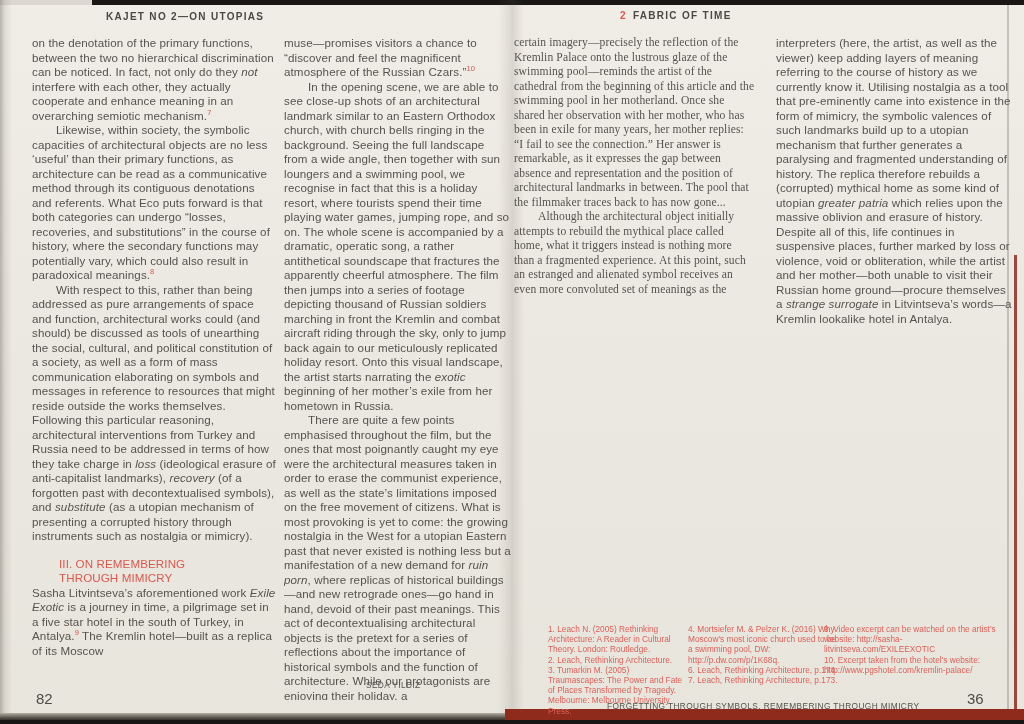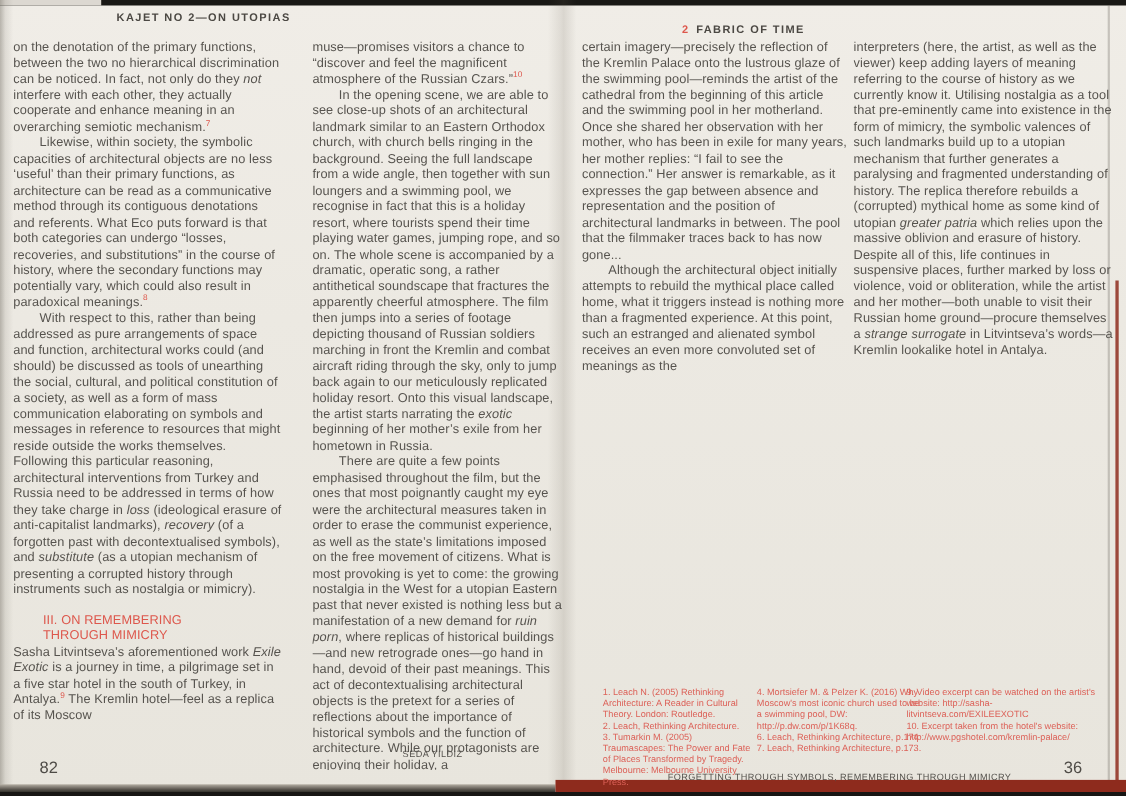--- a/index.html
+++ b/index.html
@@ -18,27 +18,27 @@
   .strip-red { position:absolute; left:505px; right:0; bottom:3px; height:12px; }
   .edge-left { position:absolute; left:0; top:0; bottom:0; width:12px;
     background:linear-gradient(90deg, rgba(90,85,75,0.38), rgba(90,85,75,0.12) 40%, rgba(0,0,0,0)); }
   .edge-right-line { position:absolute; left:1007px; top:5px; bottom:5px; width:2px; background:rgba(120,115,105,0.35); }
   .edge-right-red { position:absolute; left:1014px; top:255px; height:455px; width:3px; opacity:0.85; }
   .spine { position:absolute; left:498px; top:0; bottom:0; width:26px;
     background:linear-gradient(90deg, rgba(0,0,0,0), rgba(100,92,80,0.12) 45%, rgba(100,92,80,0.16) 55%, rgba(0,0,0,0)); }
   
   .rh { position:absolute; top:11px; font-size:10px; font-weight:bold; letter-spacing:1.3px; color:#4b4843; white-space:nowrap; }
   .rh-left { left:106px; }
-  .rh-right { left:620px; top:22px; }
+  .rh-right { left:620px; top:10px; }
   .rh-num { color:var(--accent); margin-right:6px; }
   
   .col { position:absolute; font-size:11.6px; line-height:14.5px; color:#56534e; letter-spacing:0.1px; overflow:hidden; }
-  .col1 { left:12px;  top:36px; width:244px; height:650px; }
+  .col1 { left:32px;  top:36px; width:244px; height:650px; }
   .col2 { left:284px; top:36px; width:227px; height:664px; }
-  .col3 { left:529px; top:36px; width:241px; height:560px; }
+  .col3 { left:514px; top:36px; width:241px; height:560px;font-family:Liberation Serif, serif; }
   .col4 { left:776px; top:36px; width:239px; height:660px; }
   .para { margin:0; }
   .para.indent { text-indent:24px; }
   .para.heading { color:var(--accent); margin:13px 0 0 27px; width:152px; text-indent:0; }
   .col sup { color:var(--accent); font-size:7.5px; line-height:0; }
   
   .fncol { position:absolute; top:624px; font-size:8.3px; line-height:10.2px; color:var(--fnred); }
   .fn-a { left:548px; width:138px; }
   .fn-b { left:688px; width:153px; }
   .fn-c { left:824px; width:180px; }
@@ -70,21 +70,21 @@
   <div class="rh rh-left">KAJET NO 2—ON UTOPIAS</div>
   <div class="rh rh-right">
     <span class="rh-num">2</span><span>FABRIC OF TIME</span>
   </div>
 
   <div class="col col1">
       <p class="para"><span>on the denotation of the primary functions, between the two no hierarchical discrimination can be noticed. In fact, not only do they </span><i>not</i><span> interfere with each other, they actually cooperate and enhance meaning in an overarching semiotic mechanism.</span><sup>7</sup></p>
       <p class="para indent"><span>Likewise, within society, the symbolic capacities of architectural objects are no less ‘useful’ than their primary functions, as architecture can be read as a communicative method through its contiguous denotations and referents. What Eco puts forward is that both categories can undergo “losses, recoveries, and substitutions” in the course of history, where the secondary functions may potentially vary, which could also result in paradoxical meanings.</span><sup>8</sup></p>
       <p class="para indent"><span>With respect to this, rather than being addressed as pure arrangements of space and function, architectural works could (and should) be discussed as tools of unearthing the social, cultural, and political constitution of a society, as well as a form of mass communication elaborating on symbols and messages in reference to resources that might reside outside the works themselves. Following this particular reasoning, architectural interventions from Turkey and Russia need to be addressed in terms of how they take charge in </span><i>loss</i><span> (ideological erasure of anti-capitalist landmarks), </span><i>recovery</i><span> (of a forgotten past with decontextualised symbols), and </span><i>substitute</i><span> (as a utopian mechanism of presenting a corrupted history through instruments such as nostalgia or mimicry).</span></p>
       <p class="para heading"><span>III. ON REMEMBERING THROUGH MIMICRY</span></p>
-      <p class="para"><span>Sasha Litvintseva’s aforementioned work </span><i>Exile Exotic</i><span> is a journey in time, a pilgrimage set in a five star hotel in the south of Turkey, in Antalya.</span><sup>9</sup><span> The Kremlin hotel—feel as a replica of its Moscow</span></p>
+      <p class="para"><span>Sasha Litvintseva’s aforementioned work </span><i>Exile Exotic</i><span> is a journey in time, a pilgrimage set in a five star hotel in the south of Turkey, in Antalya.</span><sup>9</sup><span> The Kremlin hotel—built as a replica of its Moscow</span></p>
     </div>
   <div class="col col2">
       <p class="para"><span>muse—promises visitors a chance to “discover and feel the magnificent atmosphere of the Russian Czars.”</span><sup>10</sup></p>
       <p class="para indent"><span>In the opening scene, we are able to see close-up shots of an architectural landmark similar to an Eastern Orthodox church, with church bells ringing in the background. Seeing the full landscape from a wide angle, then together with sun loungers and a swimming pool, we recognise in fact that this is a holiday resort, where tourists spend their time playing water games, jumping rope, and so on. The whole scene is accompanied by a dramatic, operatic song, a rather antithetical soundscape that fractures the apparently cheerful atmosphere. The film then jumps into a series of footage depicting thousand of Russian soldiers marching in front the Kremlin and combat aircraft riding through the sky, only to jump back again to our meticulously replicated holiday resort. Onto this visual landscape, the artist starts narrating the </span><i>exotic</i><span> beginning of her mother’s exile from her hometown in Russia.</span></p>
       <p class="para indent"><span>There are quite a few points emphasised throughout the film, but the ones that most poignantly caught my eye were the architectural measures taken in order to erase the communist experience, as well as the state’s limitations imposed on the free movement of citizens. What is most provoking is yet to come: the growing nostalgia in the West for a utopian Eastern past that never existed is nothing less but a manifestation of a new demand for </span><i>ruin porn</i><span>, where replicas of historical buildings—and new retrograde ones—go hand in hand, devoid of their past meanings. This act of decontextualising architectural objects is the pretext for a series of reflections about the importance of historical symbols and the function of architecture. While our protagonists are enjoying their holiday, a</span></p>
     </div>
 
   <div class="col col3">
       <p class="para"><span>certain imagery—precisely the reflection of the Kremlin Palace onto the lustrous glaze of the swimming pool—reminds the artist of the cathedral from the beginning of this article and the swimming pool in her motherland. Once she shared her observation with her mother, who has been in exile for many years, her mother replies: “I fail to see the connection.” Her answer is remarkable, as it expresses the gap between absence and representation and the position of architectural landmarks in between. The pool that the filmmaker traces back to has now gone...</span></p>
       <p class="para indent"><span>Although the architectural object initially attempts to rebuild the mythical place called home, what it triggers instead is nothing more than a fragmented experience. At this point, such an estranged and alienated symbol receives an even more convoluted set of meanings as the</span></p>

